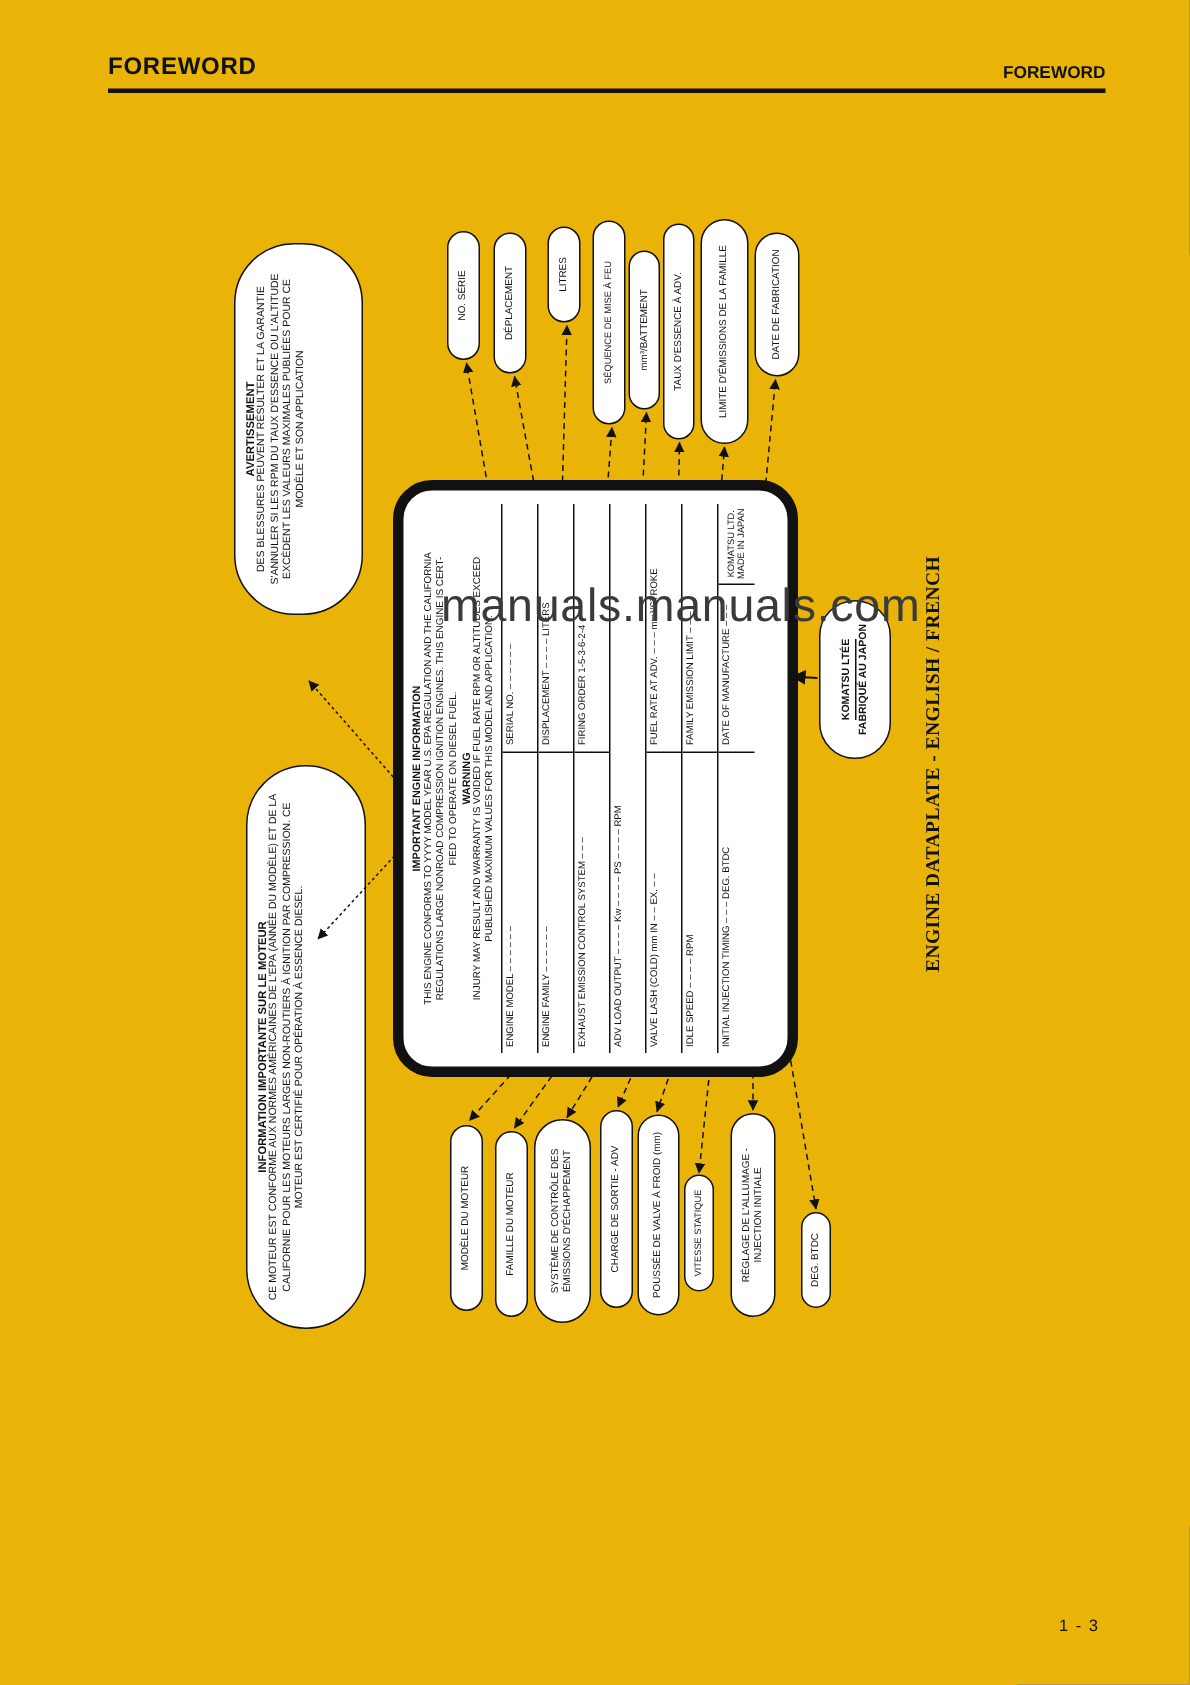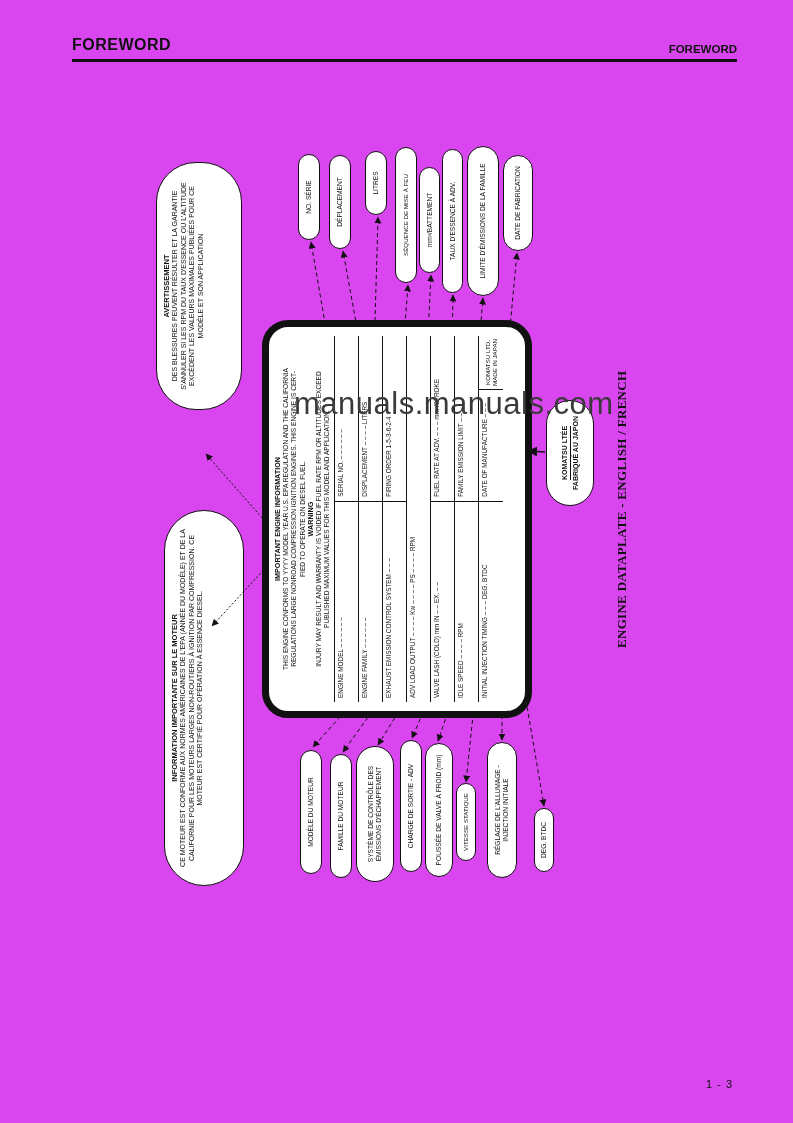--- a/index.html
+++ b/index.html
@@ -1,18 +1,18 @@
 <!DOCTYPE html>
 <html><head>
 <meta charset="utf-8">
 <style>
   * { margin:0; padding:0; box-sizing:border-box; }
   html,body { background:#888; }
   .page {
-    position:relative; width:793px; height:1123px; background:#d946ef;
+    position:relative; width:793px; height:1123px; background:#eab308;
     margin:0 auto; overflow:hidden; color:#111;
     font-family:"Liberation Sans", sans-serif;
   }
   
   .hdr-left  { position:absolute; left:72px; top:36px; font-size:16px; font-weight:bold; letter-spacing:0.5px; }
   .hdr-right { position:absolute; right:56px; top:43px; font-size:11.5px; font-weight:bold; }
   .hdr-rule  { position:absolute; left:72px; right:56px; top:59px; height:3px; background:#111; }
   .page-num  { position:absolute; right:60px; top:1078px; font-size:11px; letter-spacing:1px; }
 
   

